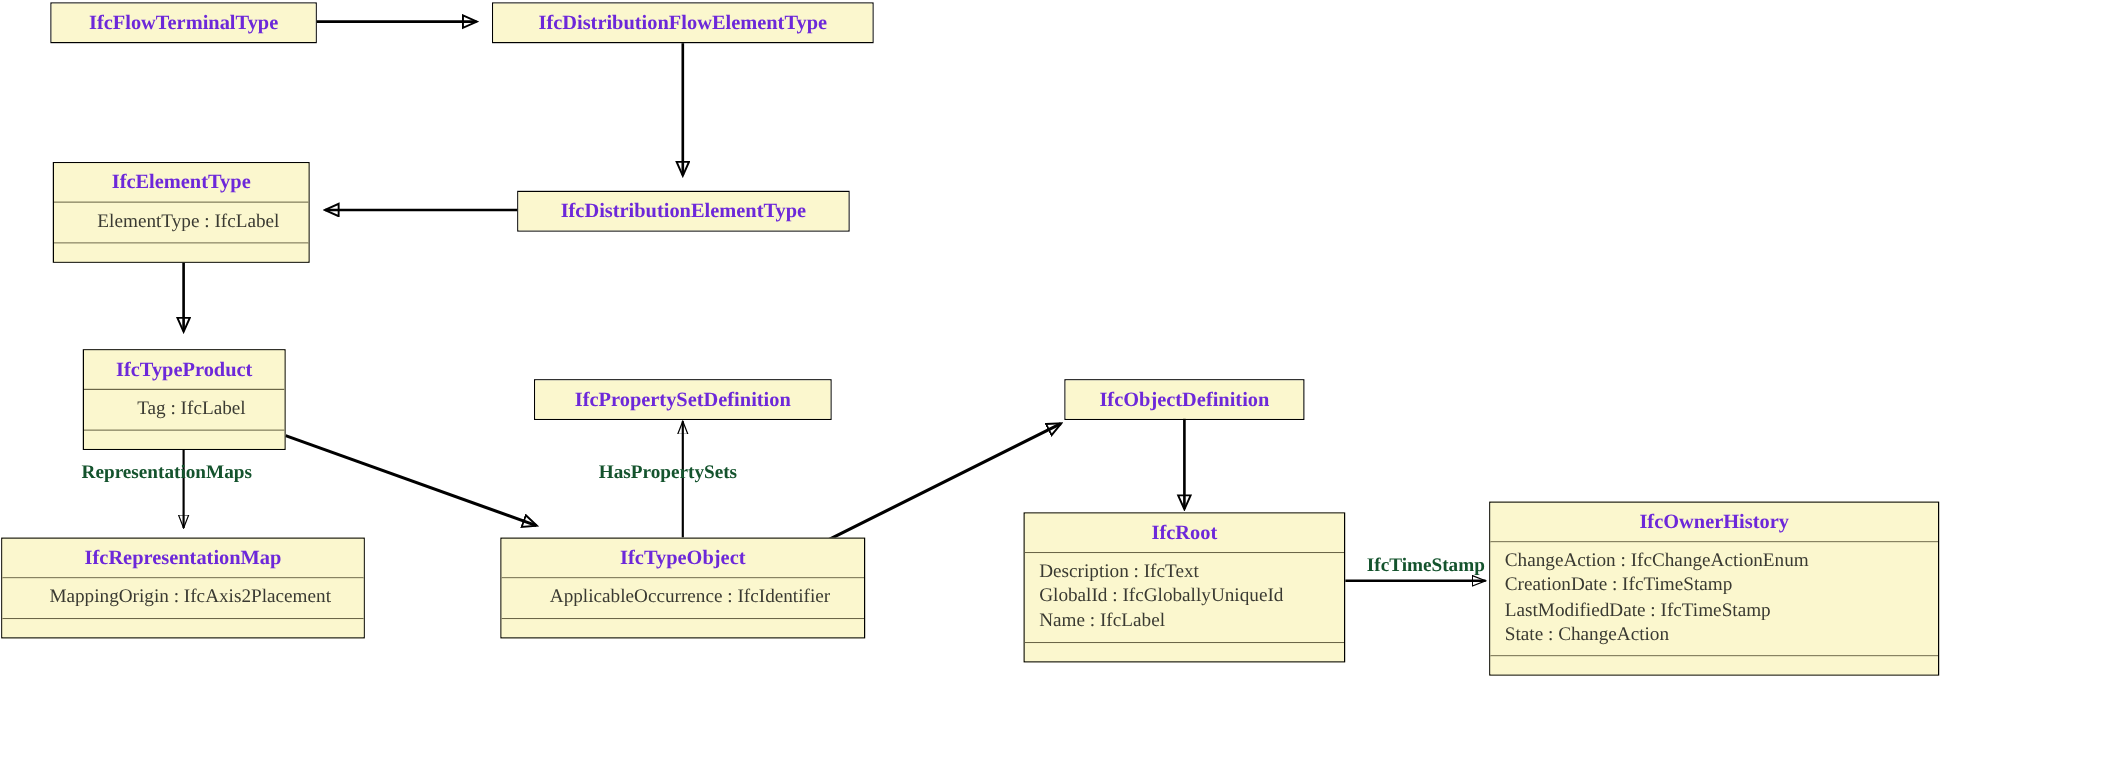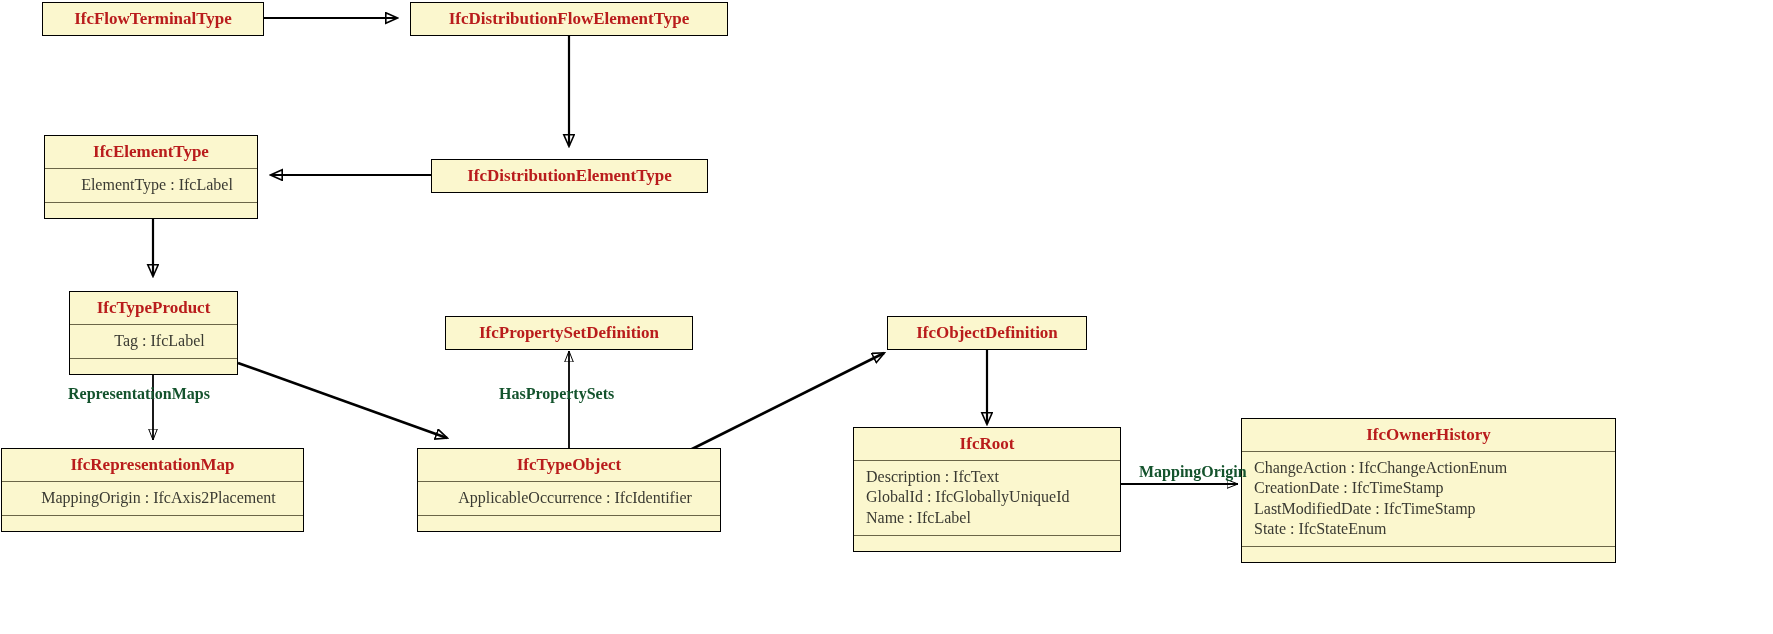--- a/index.html
+++ b/index.html
@@ -18,21 +18,21 @@
     box-sizing:border-box;
     border:1.5px solid #000000;
     background:#FBF7CE;
     z-index:5;
   }
   .uml-title{
     box-sizing:border-box;
     text-align:center;
     font-weight:bold;
     font-size:17px;
-    color:#b91c1c;
+    color:#6d28d9;
     line-height:1;
     padding:7px 10px 8px 10px;
     white-space:nowrap;
     background:#FBF7CE;
   }
   .uml-class.has-attrs .uml-title{
     border-bottom:1.5px solid #6b6648;
   }
   .uml-attrs{
     box-sizing:border-box;
@@ -166,24 +166,24 @@
     </div>
     <div class="uml-ops"></div>
   </div>
 
   <div class="uml-class has-attrs" style="left:1241px; top:418px; width:375px;">
     <div class="uml-title">IfcOwnerHistory</div>
     <div class="uml-attrs">
       <div>ChangeAction : IfcChangeActionEnum</div>
       <div>CreationDate : IfcTimeStamp</div>
       <div>LastModifiedDate : IfcTimeStamp</div>
-      <div>State : IfcStateEnum</div>
+      <div>State : ChangeAction</div>
     </div>
     <div class="uml-ops"></div>
   </div>
 
   <div class="edge-label" style="left:68px; top:386px;">RepresentationMaps</div>
 
   <div class="edge-label" style="left:499px; top:386px;">HasPropertySets</div>
 
-  <div class="edge-label" style="left:1139px; top:464px;">MappingOrigin</div>
+  <div class="edge-label" style="left:1139px; top:464px;">IfcTimeStamp</div>
 
 </div>
 
 </body></html>

